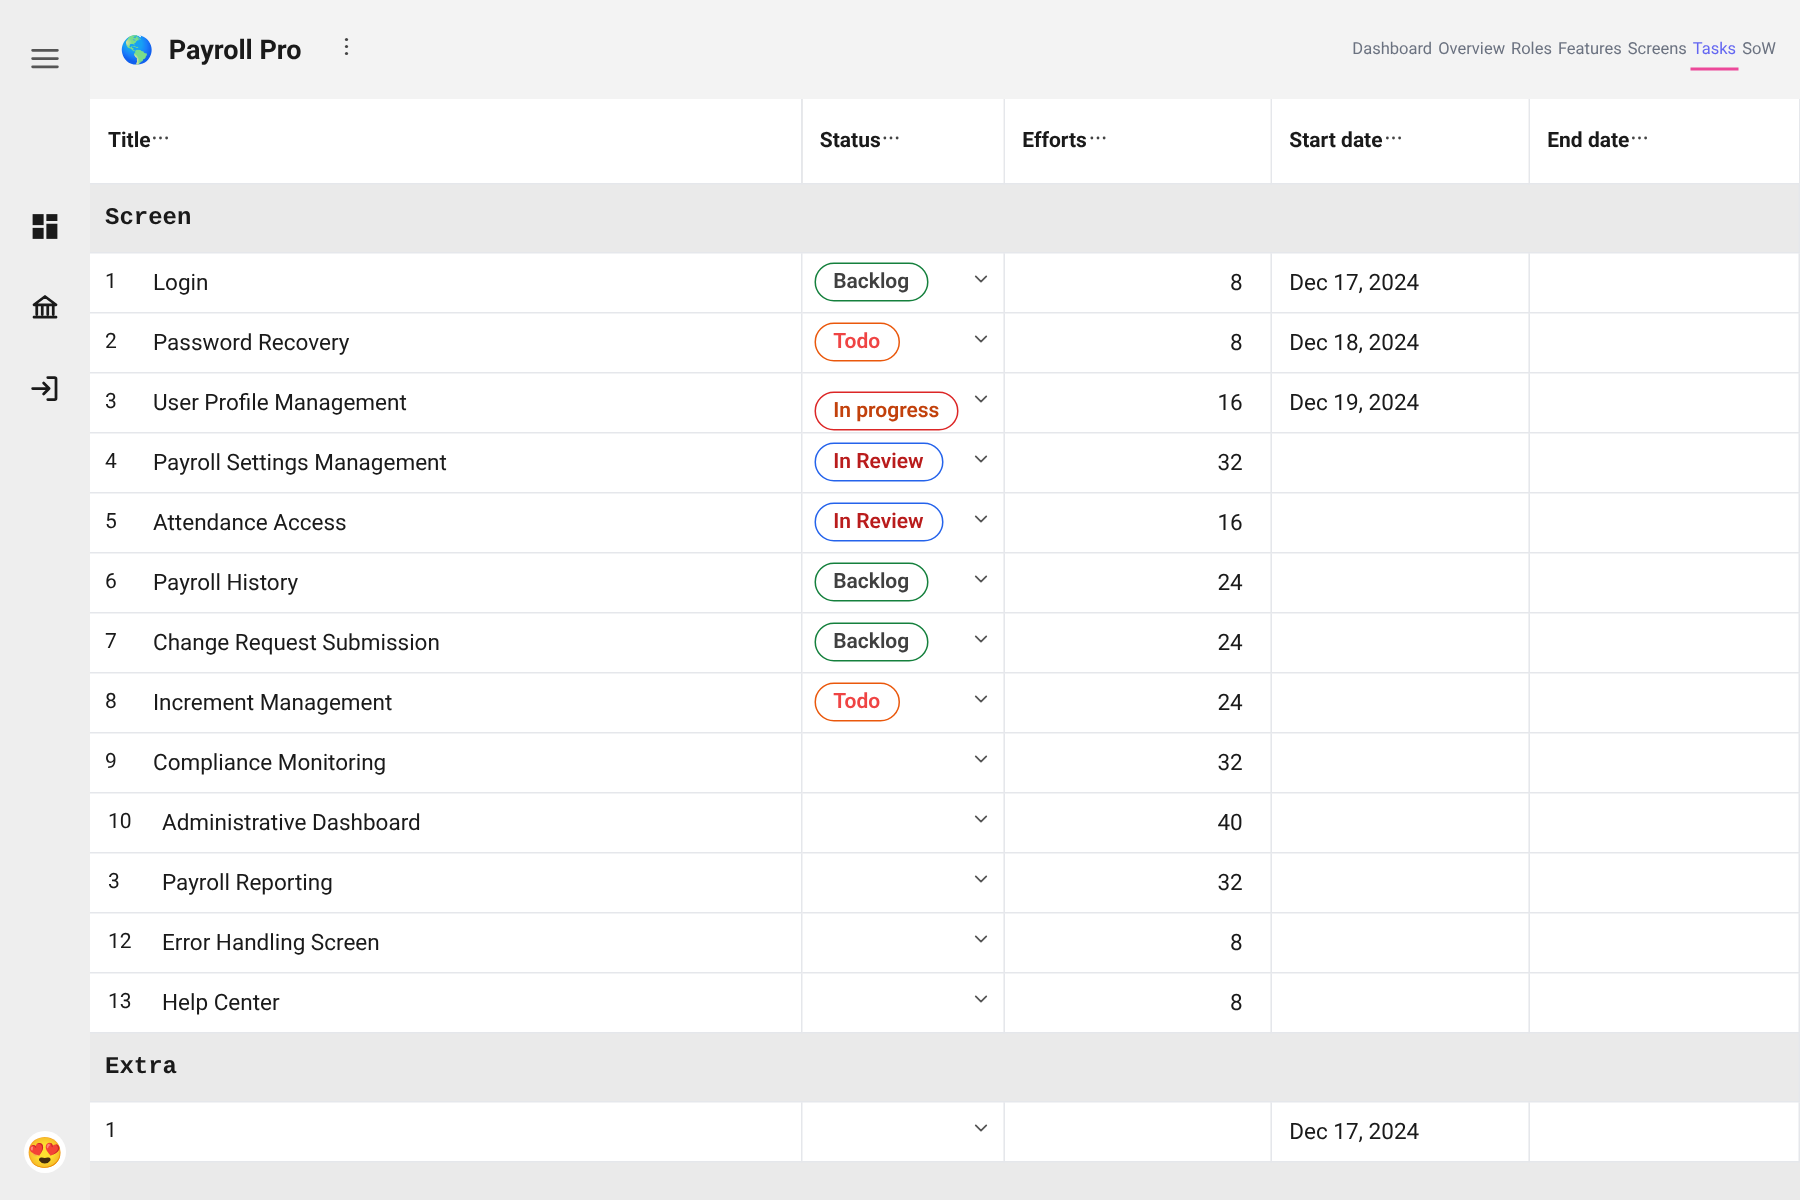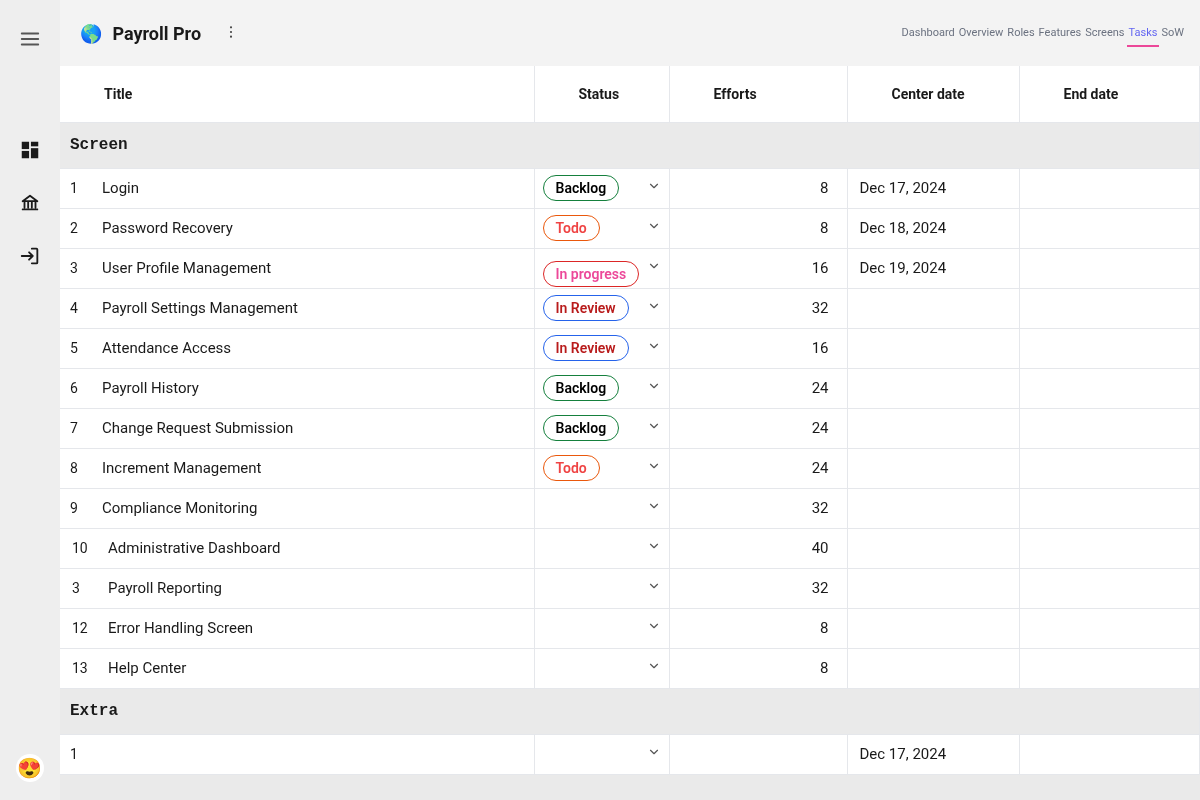--- a/index.html
+++ b/index.html
@@ -102,44 +102,44 @@
     z-index: 2;
     height: 56px;
   }
   .col-title   { width: 474px; }
   .col-status  { width: 135px; }
   .col-efforts { width: 178px; }
   .col-start   { width: 172px; }
   .col-end     { width: auto; }
 
   th .th-inner {
-    display: flex; align-items: center; justify-content: space-between; width:100%;margin-left:32px;
+    display: flex; align-items: center; justify-content: flex-start; width:100%;
   }
   .dots { color:#444; cursor:pointer; }
   .dots svg { width:14px; height:14px; }
 
   td { font-size: 15px; }
   .title-cell { padding-left: 10px; }
   .title-inner { display:flex; align-items:center; gap:18px; }
   .title-inner.indent2 { gap:22px; padding-left:2px; }
   .row-index { color:#1a1a1a; font-size:14px; width:14px; }
 
   .status-cell { padding: 0 8px; display:flex; align-items:center; justify-content:space-between; }
   .badge {
     display:inline-block;
     padding: 4px 12px;
     border-radius: 999px;
     font-size: 14px;
     font-weight: 600;
     border: 1.5px solid;
     background:#fff;
   }
-  .b-backlog   { color:#000000; border-color:#15803d; }
+  .b-backlog   { color:#404040; border-color:#15803d; }
   .b-todo      { color:#ef4444; border-color:#ea580c; }
-  .b-progress  { color:#ec4899; border-color:#dc2626;margin-top:12px; }
+  .b-progress  { color:#c2410c; border-color:#dc2626;margin-top:12px; }
   .b-review    { color:#b91c1c; border-color:#2563eb; }
   .chevron { color:#555; }
   .chevron svg { width:14px; height:14px; }
 
   .efforts-cell { text-align:right; padding-right:18px; }
   .date-cell    { padding-left:12px; }
 
   tr.section td {
     background: #eaeaea;
     font-weight: 700;
@@ -264,21 +264,21 @@
             <th>
               <div class="th-inner">
                 <span>Efforts</span>
                 <span class="dots"><svg viewBox="0 0 24 24">
                     <use href="#svg-more"></use>
                   </svg></span>
               </div>
             </th>
             <th>
               <div class="th-inner">
-                <span>Center date</span>
+                <span>Start date</span>
                 <span class="dots"><svg viewBox="0 0 24 24">
                     <use href="#svg-more"></use>
                   </svg></span>
               </div>
             </th>
             <th>
               <div class="th-inner">
                 <span>End date</span>
                 <span class="dots"><svg viewBox="0 0 24 24">
                     <use href="#svg-more"></use>

